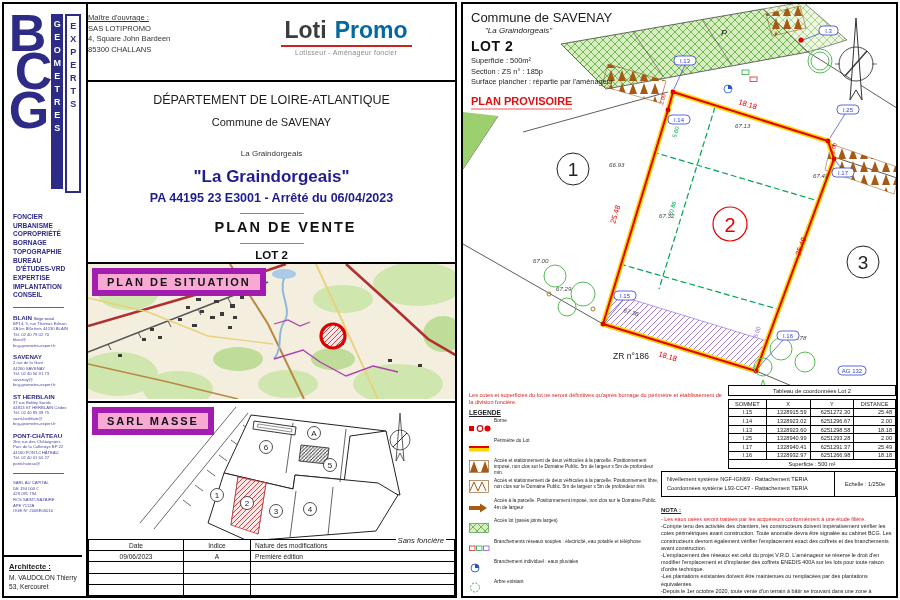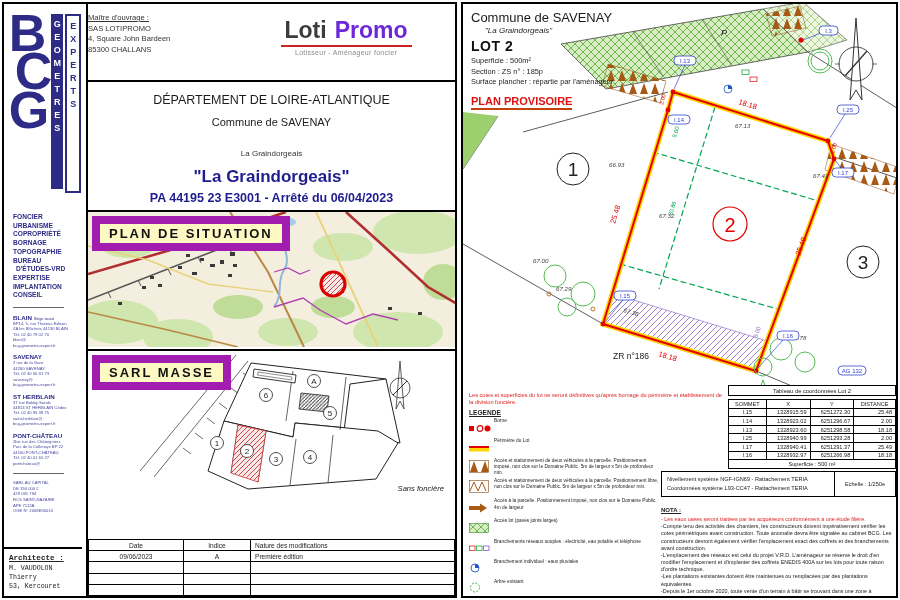--- a/index.html
+++ b/index.html
@@ -20,64 +20,64 @@
   .bcg-geo{background:#2d2b86;color:#fff;}
   .bcg-exp{border:2px solid #2d2b86;color:#2d2b86;}
   .services{color:#2d2b86;font-size:6.6px;font-weight:bold;line-height:1.32;padding-left:9px;margin-top:14px;}
   .services div:nth-child(7){padding-left:3px;}
   hr.side{border:0;border-top:1px solid #666;margin:7px 22px 6px 9px;}
   .office{padding-left:9px;margin-top:5px;}
   .office-name{font-size:6.2px;font-weight:bold;color:#2d2b86;}
   .office-tag{font-size:3.8px;font-weight:normal;}
   .office-line{font-size:4.2px;line-height:1.3;color:#4a48a0;}
   .company{padding-left:9px;font-size:4.2px;color:#4a48a0;line-height:1.35;margin-top:4px;}
-  .architect{position:absolute;bottom:0;left:0;right:4px;border-top:2px solid #000;padding:5px 3px 4px 5px;background:#fff;font-family:Liberation Mono, monospace;}
+  .architect{position:absolute;bottom:0;left:0;right:4px;border-top:2px solid #000;padding:5px 3px 4px 5px;background:#fff;}
   .architect-label{font-size:7.6px;font-weight:bold;text-decoration:underline;color:#222;}
   .architect-name{font-size:6.6px;color:#222;margin-top:3px;line-height:1.35;}
 
   .main{position:absolute;left:84px;top:0;right:0;bottom:0;}
   .mheader{height:76px;border-bottom:2px solid #000;position:relative;}
   .owner{position:absolute;left:0;top:9px;font-size:7.6px;color:#333;line-height:1.4;}
   .owner-label{text-decoration:underline;}
   .brand{position:absolute;left:158px;top:13px;width:200px;text-align:center;}
   .brand-name{font-size:23px;font-weight:bold;display:inline-block;border-bottom:2px solid #cc2222;padding:0 4px 1px 4px;}
-  .brand-loti{color:#3c3c3c;}.brand-promo{color:#6d28d9;margin-left:8px;}
+  .brand-loti{color:#3c3c3c;}.brand-promo{color:#0369a1;margin-left:8px;}
   .brand-tagline{font-size:7px;color:#8a8a8a;margin-top:2px;letter-spacing:.3px;}
 
-  .title-block{text-align:center;height:128px;}
+  .title-block{text-align:center;height:180px;}
   .t-dep{font-size:12.5px;color:#1c1c1c;padding-top:11px;}
   .t-com{font-size:11px;color:#1c1c1c;margin-top:9px;}
   .t-lieu{font-size:8px;color:#333;margin-top:21px;text-align:center;}
   .t-proj{font-size:17px;font-weight:bold;color:#1f1c8f;margin-top:9px;}
   .t-pa{font-size:12.5px;font-weight:bold;color:#1f1c8f;margin-top:4px;}
   .t-hr{width:64px;border:0;border-top:1.5px solid #888;margin:8px auto 0 auto;}
   .t-vente{font-size:14.5px;font-weight:bold;color:#111;margin-top:5px;letter-spacing:2px;padding-left:28px;}
   .t-lot{font-size:11.5px;font-weight:bold;color:#111;margin-top:5px;}
 
   .section{position:relative;border-top:2px solid #000;overflow:hidden;}
   #situation{height:137px;}
   #masse{height:146px;}
-  .plan-label{position:absolute;left:4px;top:4px;background:#fef9c3;border:8px solid #a21caf;
-              font-size:13px;font-weight:bold;letter-spacing:2px;padding:2px 9px;z-index:2;color:#111;}
+  .plan-label{position:absolute;left:4px;top:4px;background:#f9a8d4;border:6px solid #a21caf;
+              font-size:11px;font-weight:bold;letter-spacing:2px;padding:2px 9px;z-index:2;color:#111;}
   .sans-echelle{position:absolute;right:9px;bottom:4px;font-size:7.6px;font-style:italic;color:#222;z-index:2;background:#fff;padding:0 2px;}
 
   table.mods{position:absolute;bottom:0;left:0;width:100%;border-collapse:collapse;background:#fff;}
   table.mods td{border:1px solid #000;font-size:6.6px;color:#222;height:10.2px;padding:0 4px;}
   table.mods .c-date{width:86px;text-align:center;}
   table.mods .c-ind{width:58px;text-align:center;}
   table.mods .c-nat{text-align:left;}
 
   
   .r-header{position:absolute;left:8px;top:6px;z-index:3;}
   .r-commune{font-size:13px;color:#1a1a1a;}
   .r-lieu{font-size:8px;font-style:italic;color:#222;margin:1px 0 0 14px;}
   .r-lot{font-size:14px;font-weight:bold;color:#111;margin-top:3px;letter-spacing:.5px;}
   .r-meta{font-size:7.4px;color:#222;margin-top:2px;line-height:1.45;}
   .r-provisoire{display:inline-block;margin-top:7px;color:#dd1111;font-weight:bold;font-size:11px;
-                border-bottom:2px solid #c2410c;padding-bottom:1px;background:#fff;}
+                border-bottom:2px solid #fca5a5;padding-bottom:1px;background:#fff;}
   .r-dossier{position:absolute;right:0px;top:0px;font-size:10px;font-weight:bold;color:#1a1a8c;z-index:3;
              border-bottom:1.5px solid #000;padding:7px 8px 4px 8px;}
   #plan-svg{position:absolute;left:0;top:0;z-index:1;}
 
   .red-note{position:absolute;left:6px;top:388px;width:258px;font-size:5.6px;color:#dd2222;line-height:1.3;z-index:3;background:#fff;}
   .legend{position:absolute;left:6px;top:405px;width:190px;z-index:3;background:#fff;}
   .legend-title{font-size:6.6px;font-weight:bold;text-decoration:underline;color:#222;margin-bottom:2px;}
   .legend-item{display:flex;margin-bottom:1.6px;}
   .legend-sym{width:25px;flex:none;padding-top:.5px;}
   .legend-text{font-size:4.8px;line-height:1.28;color:#222;}

